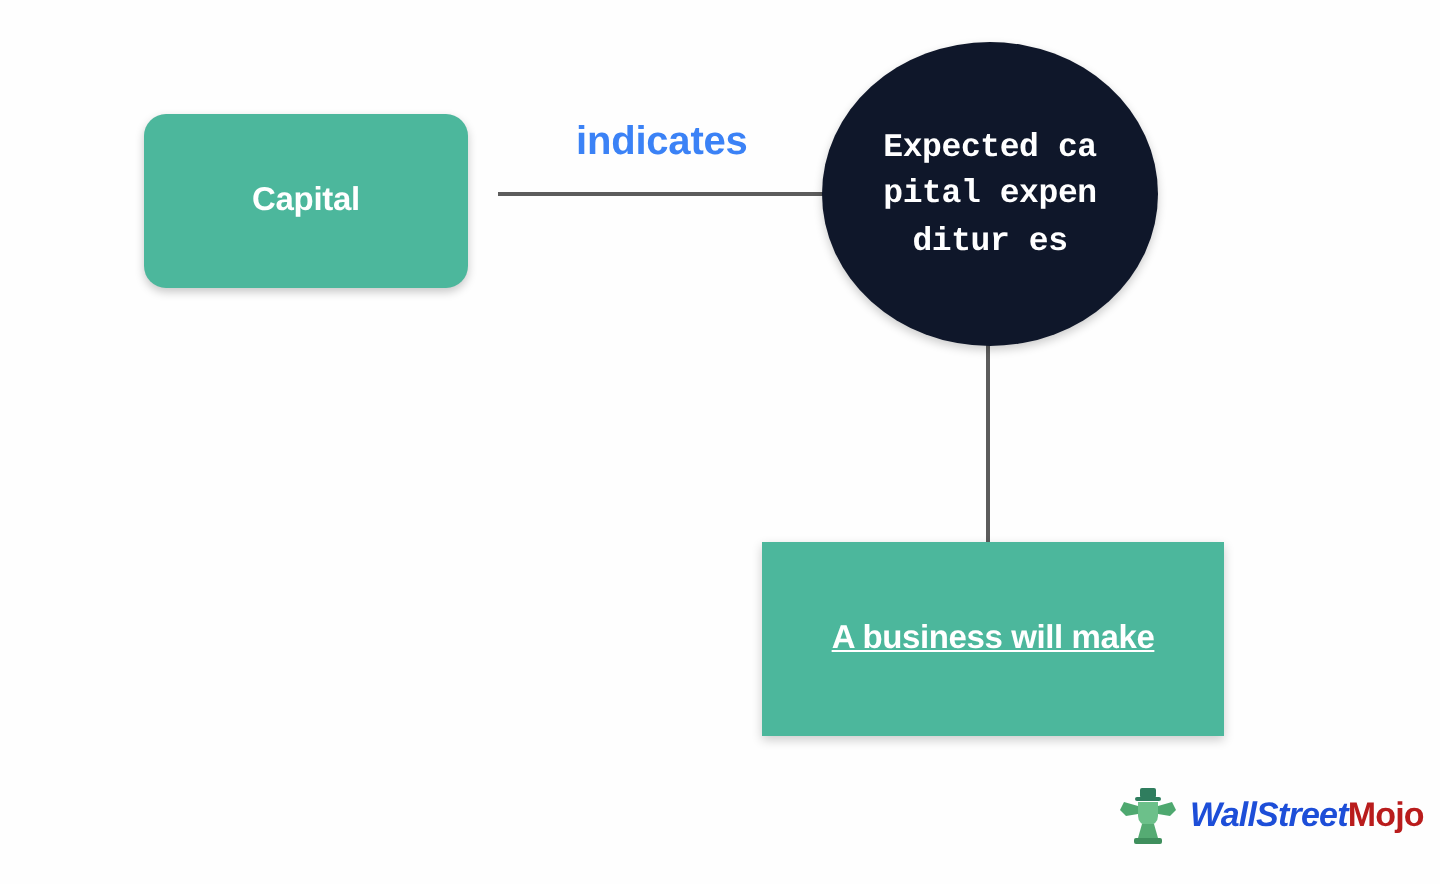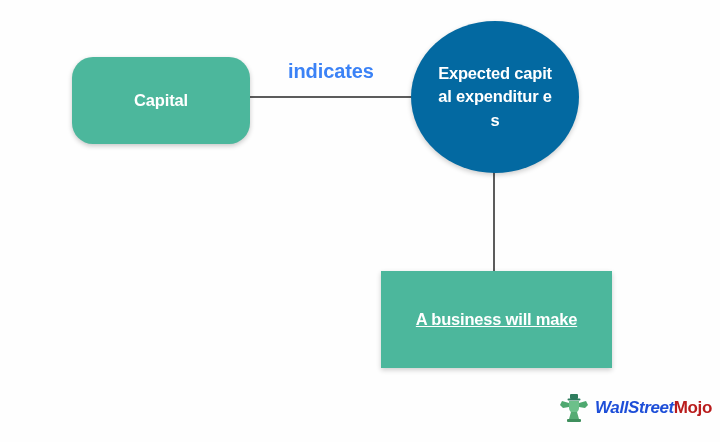--- a/index.html
+++ b/index.html
@@ -47,24 +47,24 @@
     color: #3b82f6;
     letter-spacing: -0.1px;
     white-space: nowrap;
   }
 
   
   .node-rounded {
     position: absolute;
     left: 72px;
     top: 57px;
-    width: 178px;
+    width: 162px;
     height: 87px;
     background: #4cb79c;
-    border-radius: 21px;
+    border-radius: 11px;
     box-shadow: 0 2px 5px rgba(0,0,0,0.22);
     display: flex;
     align-items: center;
     justify-content: center;
     box-sizing: border-box;
     padding: 4px 10px;
   }
   .node-rounded .node-text {
     color: #ffffff;
     font-size: 16.5px;
@@ -74,28 +74,29 @@
     letter-spacing: -0.15px;
   }
 
   
   .node-ellipse {
     position: absolute;
     left: 411px;
     top: 21px;
     width: 168px;
     height: 152px;
-    background: #0369a1;
+    background: #0f172a;
     border-radius: 50%;
     box-shadow: 0 2px 5px rgba(0,0,0,0.2);
     display: flex;
     align-items: center;
     justify-content: center;
     box-sizing: border-box;
     padding: 6px 26px;
+    font-family: Liberation Mono, monospace;
   }
   .node-ellipse .node-text {
     color: #ffffff;
     font-size: 16.5px;
     font-weight: bold;
     line-height: 1.42;
     text-align: center;
     letter-spacing: -0.2px;
     word-break: break-all;
   }

